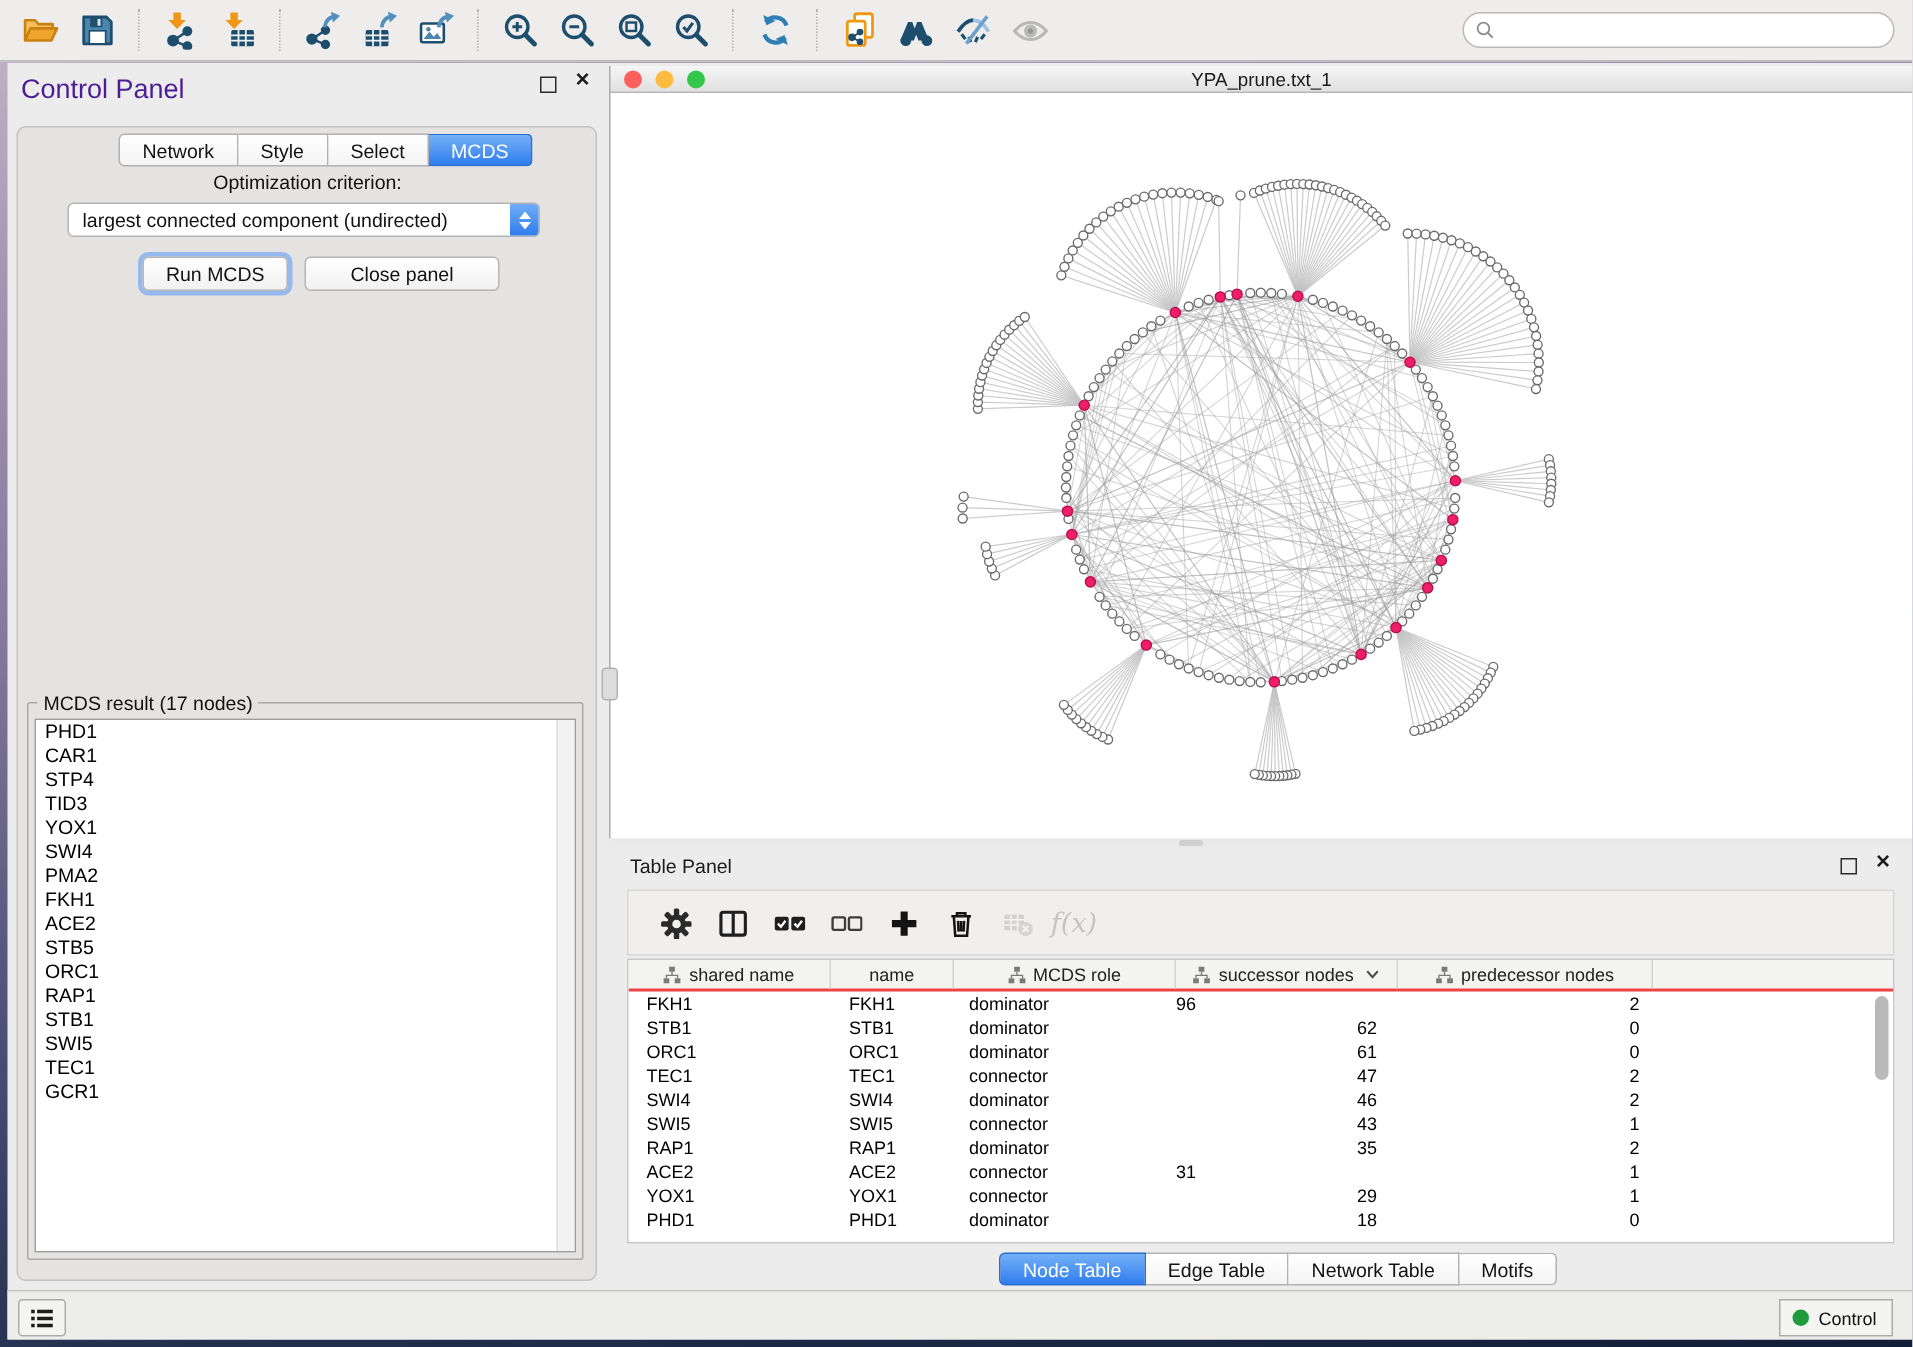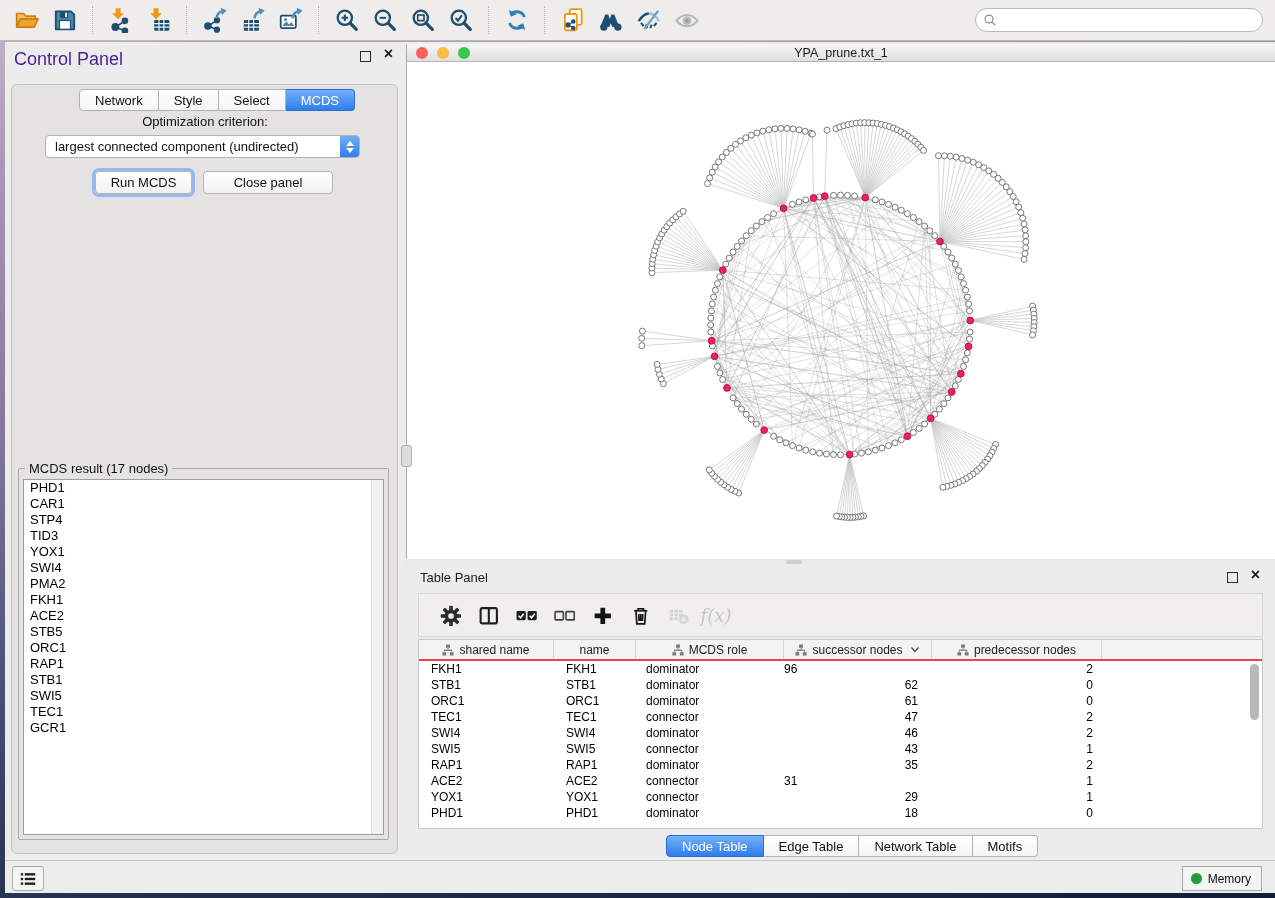--- a/index.html
+++ b/index.html
@@ -1164,18 +1164,18 @@
               <rect x="6.4" y="3.5" width="11.6" height="2.6"></rect>
             <rect x="2" y="8.7" width="2.6" height="2.6"></rect>
               <rect x="6.4" y="8.7" width="11.6" height="2.6"></rect>
             <rect x="2" y="13.9" width="2.6" height="2.6"></rect>
               <rect x="6.4" y="13.9" width="11.6" height="2.6"></rect>
           </g>
         </svg>
       </div>
       <div id="memory-btn">
         <span id="memory-dot"></span>
-        <span>Memory</span>
+        <span>Control</span>
       </div>
     </div>
 
   </div>
 </div>
 
 </body></html>

